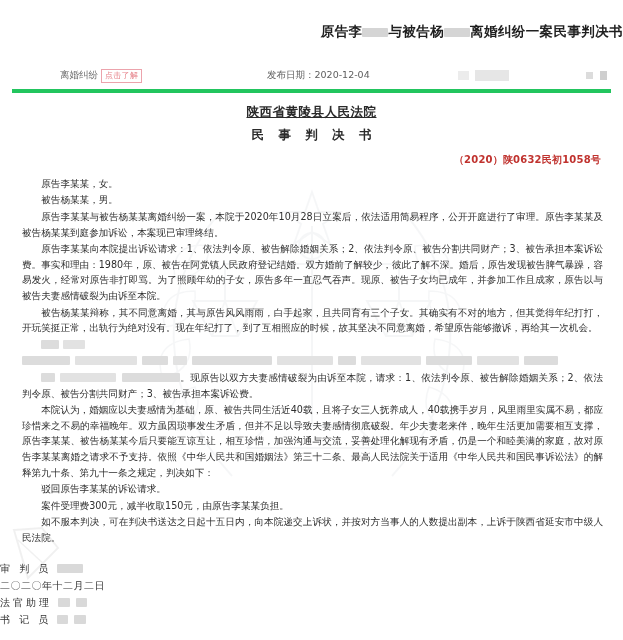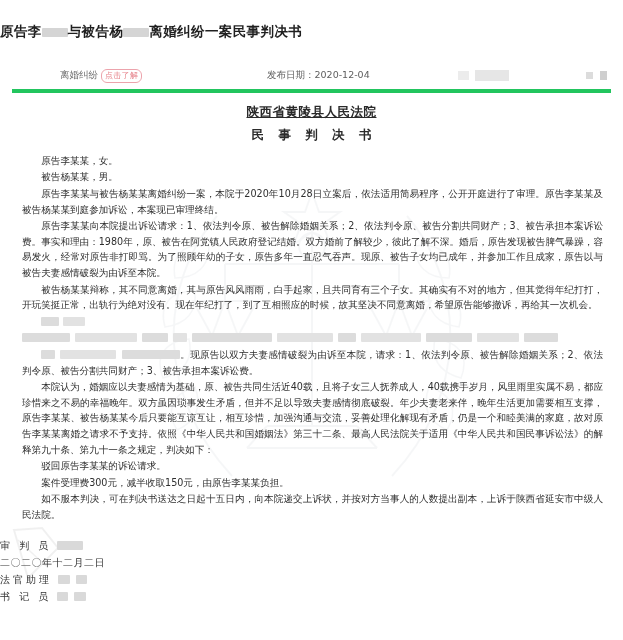--- a/index.html
+++ b/index.html
@@ -39,21 +39,21 @@
   }
   #watermark svg { width: 100%; height: 100%; display: block; }
 
   #content {
     position: relative;
     z-index: 2;
   }
 
   
   .doc-title {
-    text-align: left;
+    text-align: right;
     font-size: 13.5px;
     font-weight: bold;
     color: #1f1f1f;
     letter-spacing: 0.4px;
     padding-top: 22px;
     line-height: 1.4;
     white-space: nowrap;
   }
 
   .meta-bar {
@@ -75,21 +75,21 @@
     white-space: nowrap;
   }
   .meta-tag {
     font-size: 9.5px;
     color: #6a6a6a;
   }
   .badge-know {
     display: inline-block;
     border: 1px solid #e8909a;
     color: #e0656f;
-    border-radius: 6px;
+    border-radius: 0;
     font-size: 8px;
     line-height: 10px;
     padding: 1px 3px;
     letter-spacing: 0.3px;
     opacity: 0.82;
   }
   .meta-center {
     position: absolute;
     left: 255px;
     white-space: nowrap;
@@ -291,20 +291,21 @@
       </div>
       <div class="meta-center">发布日期：2020-12-04</div>
       <div class="meta-redact-a"></div>
       <div class="meta-redact-b"></div>
       <div class="meta-redact-c"></div>
       <div class="meta-redact-d"></div>
     </div>
 
     <div class="court-name">陕西省黄陵县人民法院</div>
     <div class="doc-kind">民 事 判 决 书</div>
+    <div class="case-no">（2020）陕0632民初1058号</div>
 
     <div class="body-wrap">
 
       <p class="para">原告李某某，女。</p>
       <p class="para">被告杨某某，男。</p>
 
       <p class="para">原告李某某与被告杨某某离婚纠纷一案，本院于2020年10月28日立案后，依法适用简易程序，公开开庭进行了审理。原告李某某及被告杨某某到庭参加诉讼，本案现已审理终结。</p>
 
       <p class="para">原告李某某向本院提出诉讼请求：1、依法判令原、被告解除婚姻关系；2、依法判令原、被告分割共同财产；3、被告承担本案诉讼费。事实和理由：1980年，原、被告在阿党镇人民政府登记结婚。双方婚前了解较少，彼此了解不深。婚后，原告发现被告脾气暴躁，容易发火，经常对原告非打即骂。为了照顾年幼的子女，原告多年一直忍气吞声。现原、被告子女均已成年，并参加工作且成家，原告以与被告夫妻感情破裂为由诉至本院。</p>
 

